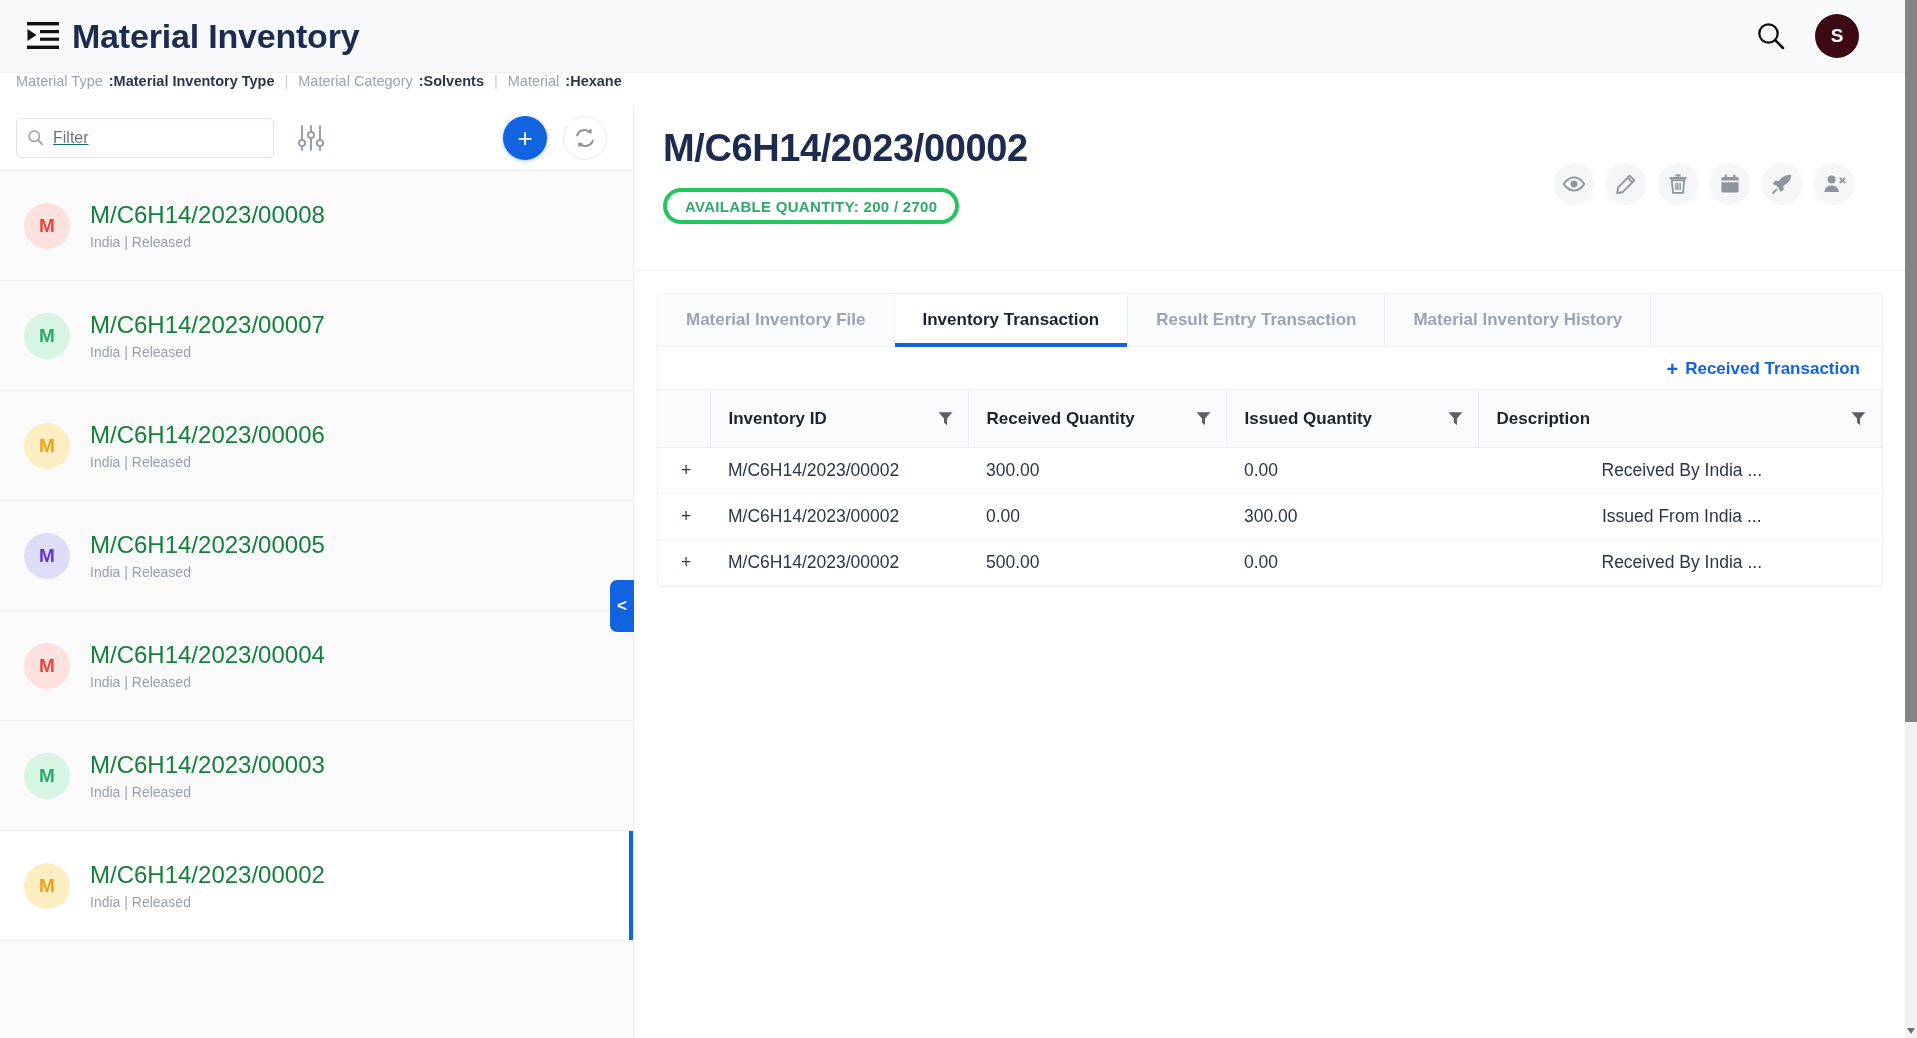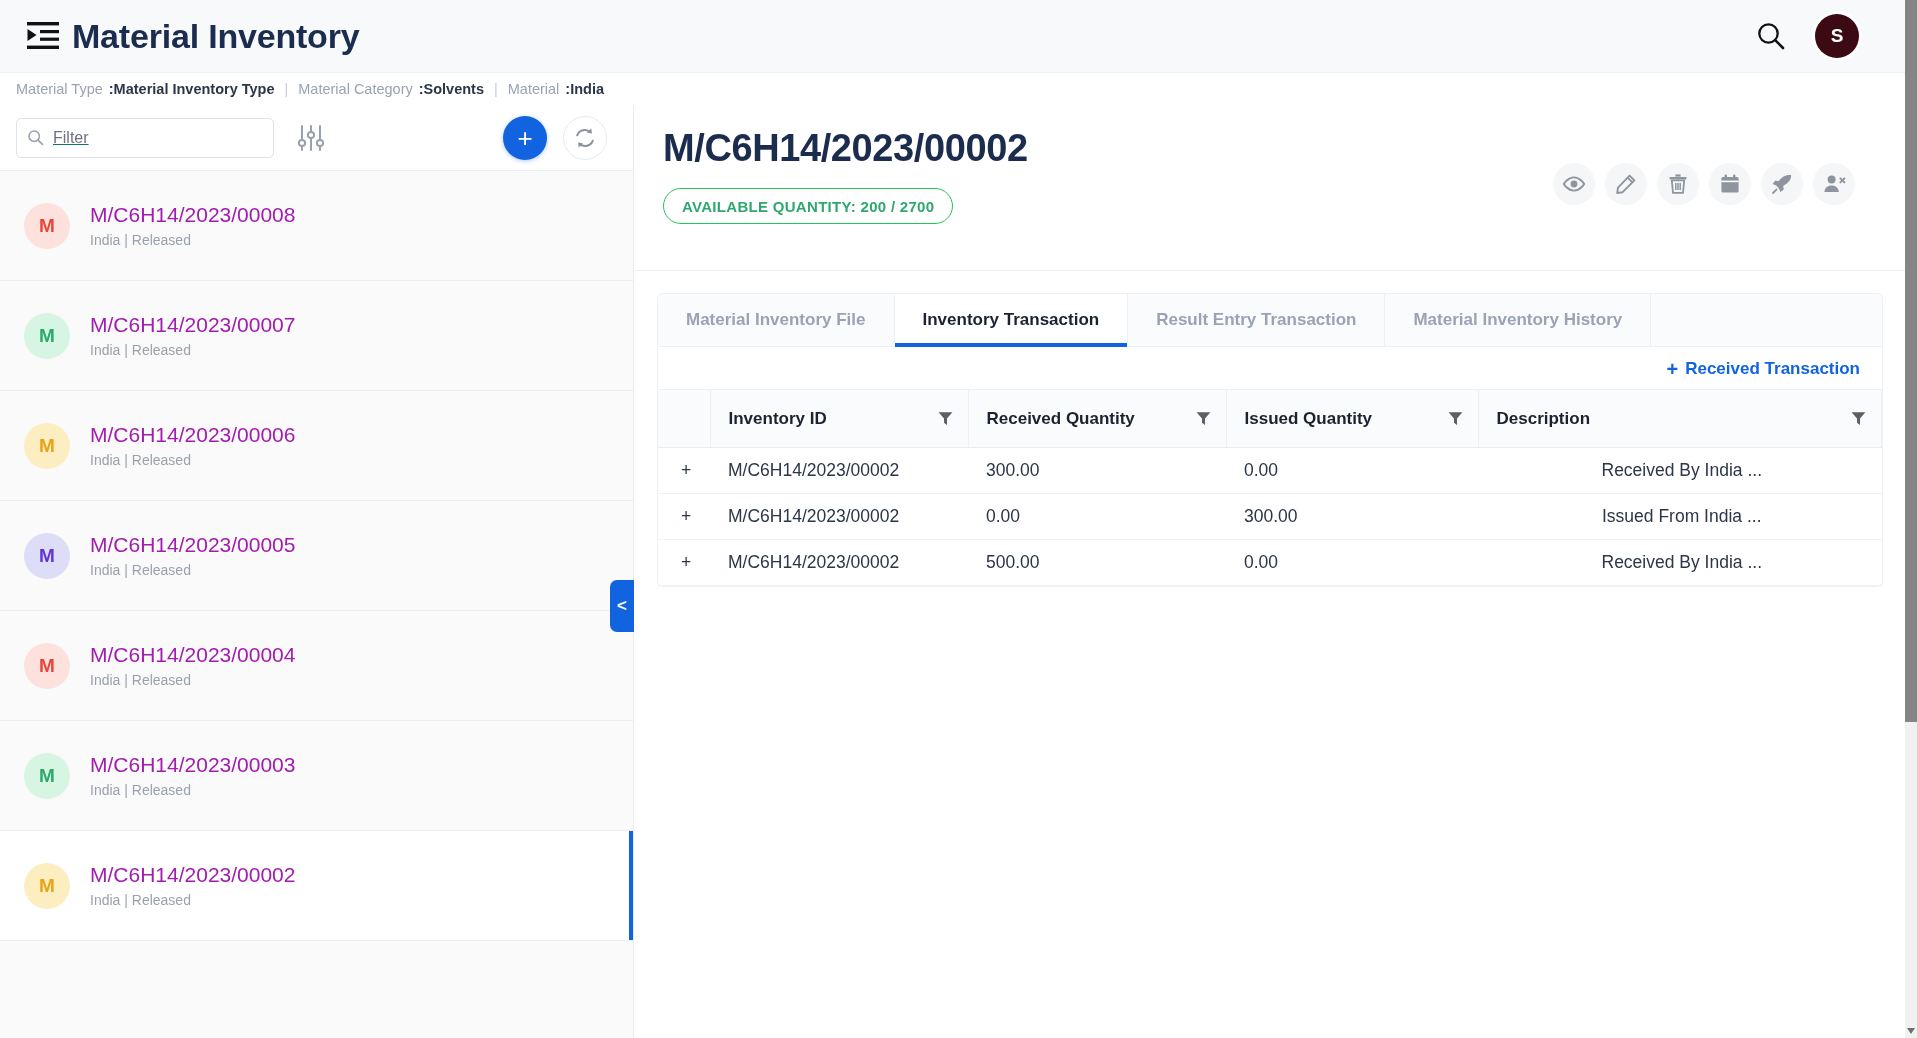--- a/index.html
+++ b/index.html
@@ -30,21 +30,21 @@
     background: #3b0a13; color: #ffffff;
     display: flex; align-items: center; justify-content: center;
     font-size: 19px; font-weight: 700;
     box-shadow: 0 0 0 3px #ffffff, 0 1px 3px rgba(0,0,0,.25);
     cursor: pointer;
   }
 
   
   .breadcrumb {
     position: absolute; left: 0; top: 73px; width: 1905px; height: 32px;
-    display: flex; align-items: center; padding-left: 16px;
+    display: flex; padding-left: 16px;
     font-size: 14.5px; background: #ffffff;
   }
   .bc-label { color: #9aa3b2; }
   .bc-value { color: #2b3648; font-weight: 700; }
   .bc-sep { color: #c7ccd6; margin: 0 10px; }
 
   
   .listpanel {
     position: absolute; left: 0; top: 105px; width: 634px; height: 933px;
     background: #ffffff; border-right: 1px solid #e9ecf1;
@@ -84,38 +84,38 @@
   .list-item.selected { background: #ffffff; }
   .list-item.selected::after {
     content: ""; position: absolute; right: -1px; top: 0; bottom: 0; width: 5px; background: #1263e0;
   }
   .li-avatar {
     width: 46px; height: 46px; border-radius: 50%;
     display: flex; align-items: center; justify-content: center;
     font-size: 19px; font-weight: 600; flex: none;
   }
   .li-text { display: flex; flex-direction: column; gap: 5px; }
-  .li-title { font-size: 21px; color: #a21caf; }
+  .li-title { font-size: 24px; color: #15803d; }
   .li-sub { font-size: 14px; color: #9aa1ae; }
 
   
   .collapse-handle {
     position: absolute; left: 610px; top: 580px; width: 24px; height: 52px;
     background: #1263e0; border-radius: 7px 0 0 7px;
     display: flex; align-items: center; justify-content: center;
     color: #fff; font-size: 17px; font-weight: 700; cursor: pointer; z-index: 5;
   }
 
   
   .mainpanel { position: absolute; left: 635px; top: 105px; width: 1270px; height: 933px; background: #fff; }
   .detail-head { position: relative; padding: 22px 0 0 28px; height: 166px; border-bottom: 1px solid #eef0f3; }
   .detail-title { font-size: 38px; font-weight: 700; color: #1b2c4f; letter-spacing: -0.4px; }
   .qty-badge {
     display: inline-flex; align-items: center; margin-top: 18px; height: 36px; padding: 0 18px;
-    border: 1px solid #22c55e; border-radius: 19px; color: #2fa86f;
+    border: 4px solid #22c55e; border-radius: 19px; color: #2fa86f;
     font-size: 15px; font-weight: 700; letter-spacing: .3px;
   }
   .head-actions { position: absolute; right: 50px; top: 58px; display: flex; gap: 10px; }
   .circ-btn {
     width: 42px; height: 42px; border-radius: 50%; background: #f5f6f8; border: none;
     display: flex; align-items: center; justify-content: center; cursor: pointer;
   }
 
   
   .tabs-wrap { padding: 22px 22px 0 22px; }
@@ -200,21 +200,21 @@
   </div>
 
   <div class="breadcrumb">
     <span class="bc-label">Material Type</span>
     <span class="bc-value" style="margin-left:6px">:Material Inventory Type</span>
     <span class="bc-sep">|</span>
     <span class="bc-label">Material Category</span>
     <span class="bc-value" style="margin-left:6px">:Solvents</span>
     <span class="bc-sep">|</span>
     <span class="bc-label">Material</span>
-    <span class="bc-value" style="margin-left:6px">:India</span>
+    <span class="bc-value" style="margin-left:6px">:Hexane</span>
   </div>
 
   <div class="listpanel">
 
     <div class="list-toolbar">
       <div class="filter-box">
         <span class="mini-search">
           <svg width="17" height="17" viewBox="0 0 17 17" aria-hidden="true">
             <circle cx="7.2" cy="7.2" r="5.2" fill="none" stroke="#9aa1ae" stroke-width="1.5"></circle>
             <line x1="11.1" y1="11.1" x2="15.4" y2="15.4" stroke="#9aa1ae" stroke-width="1.7" stroke-linecap="round"></line>

